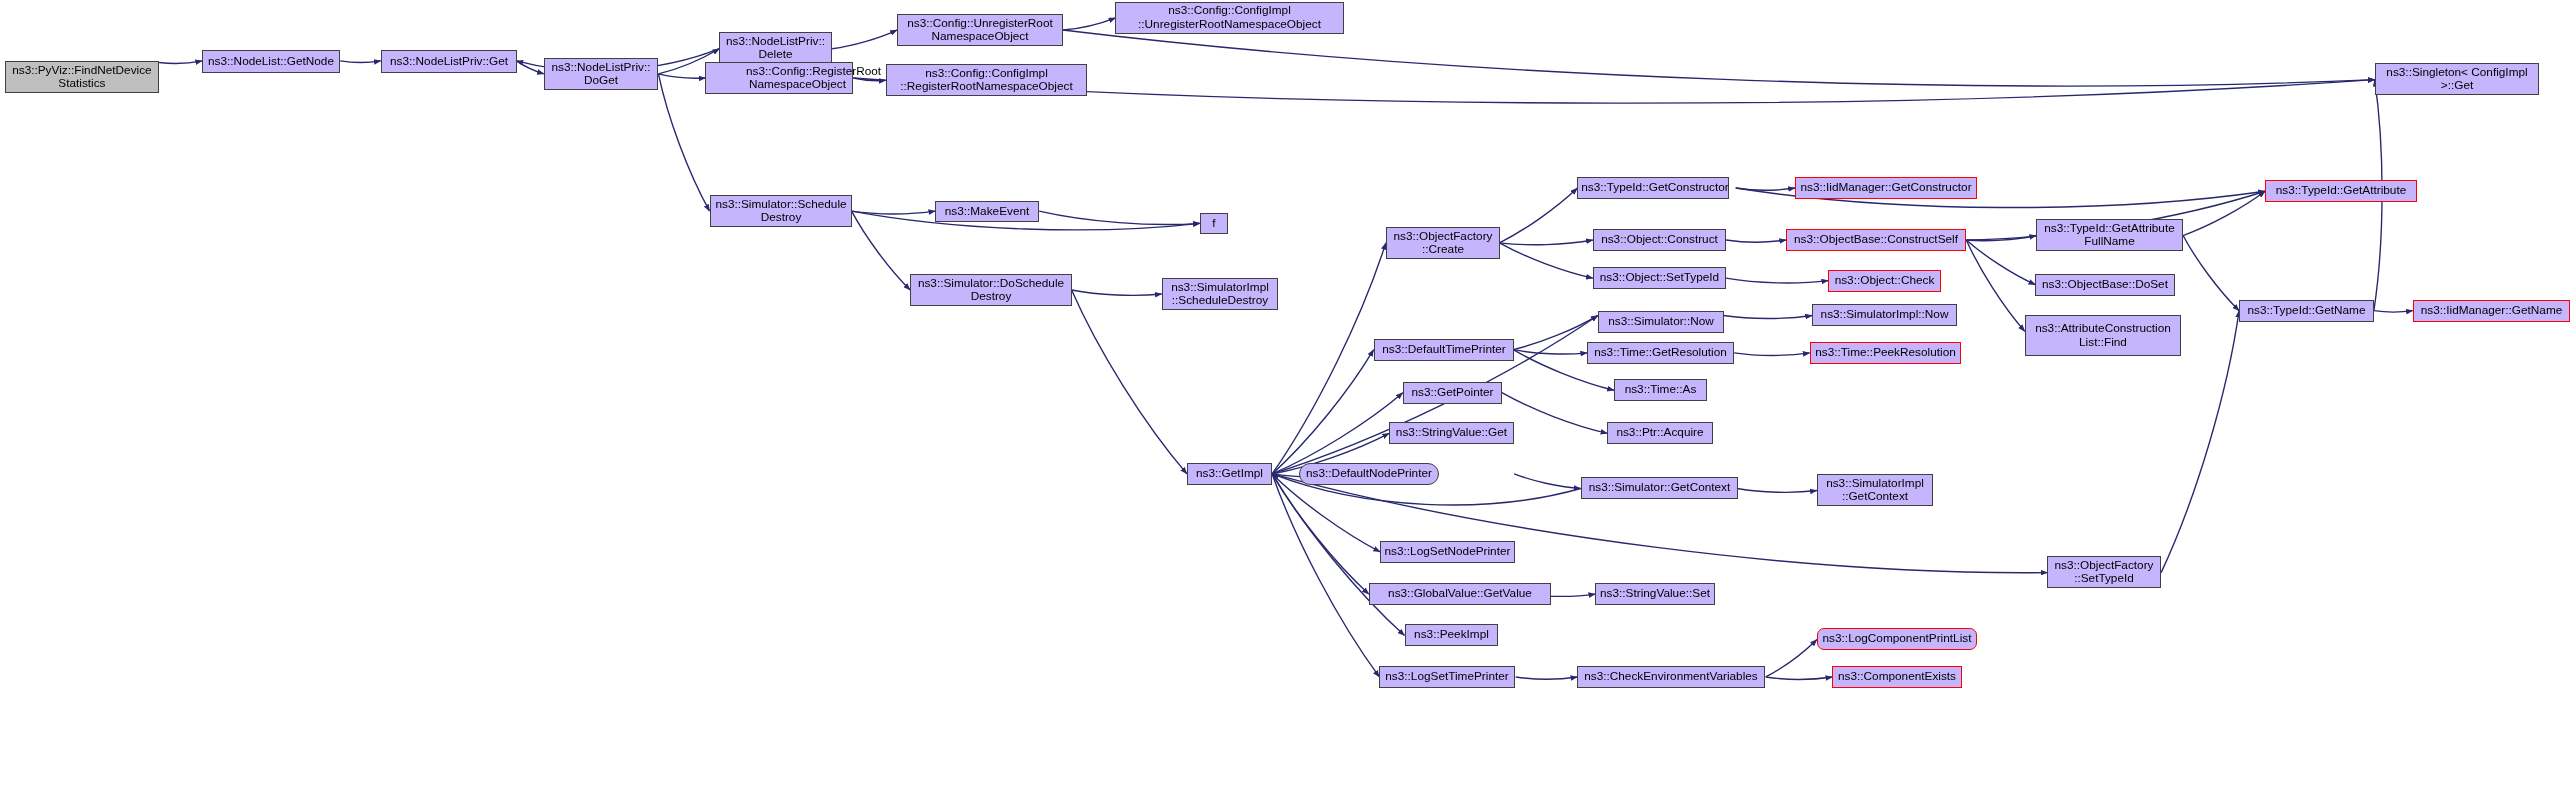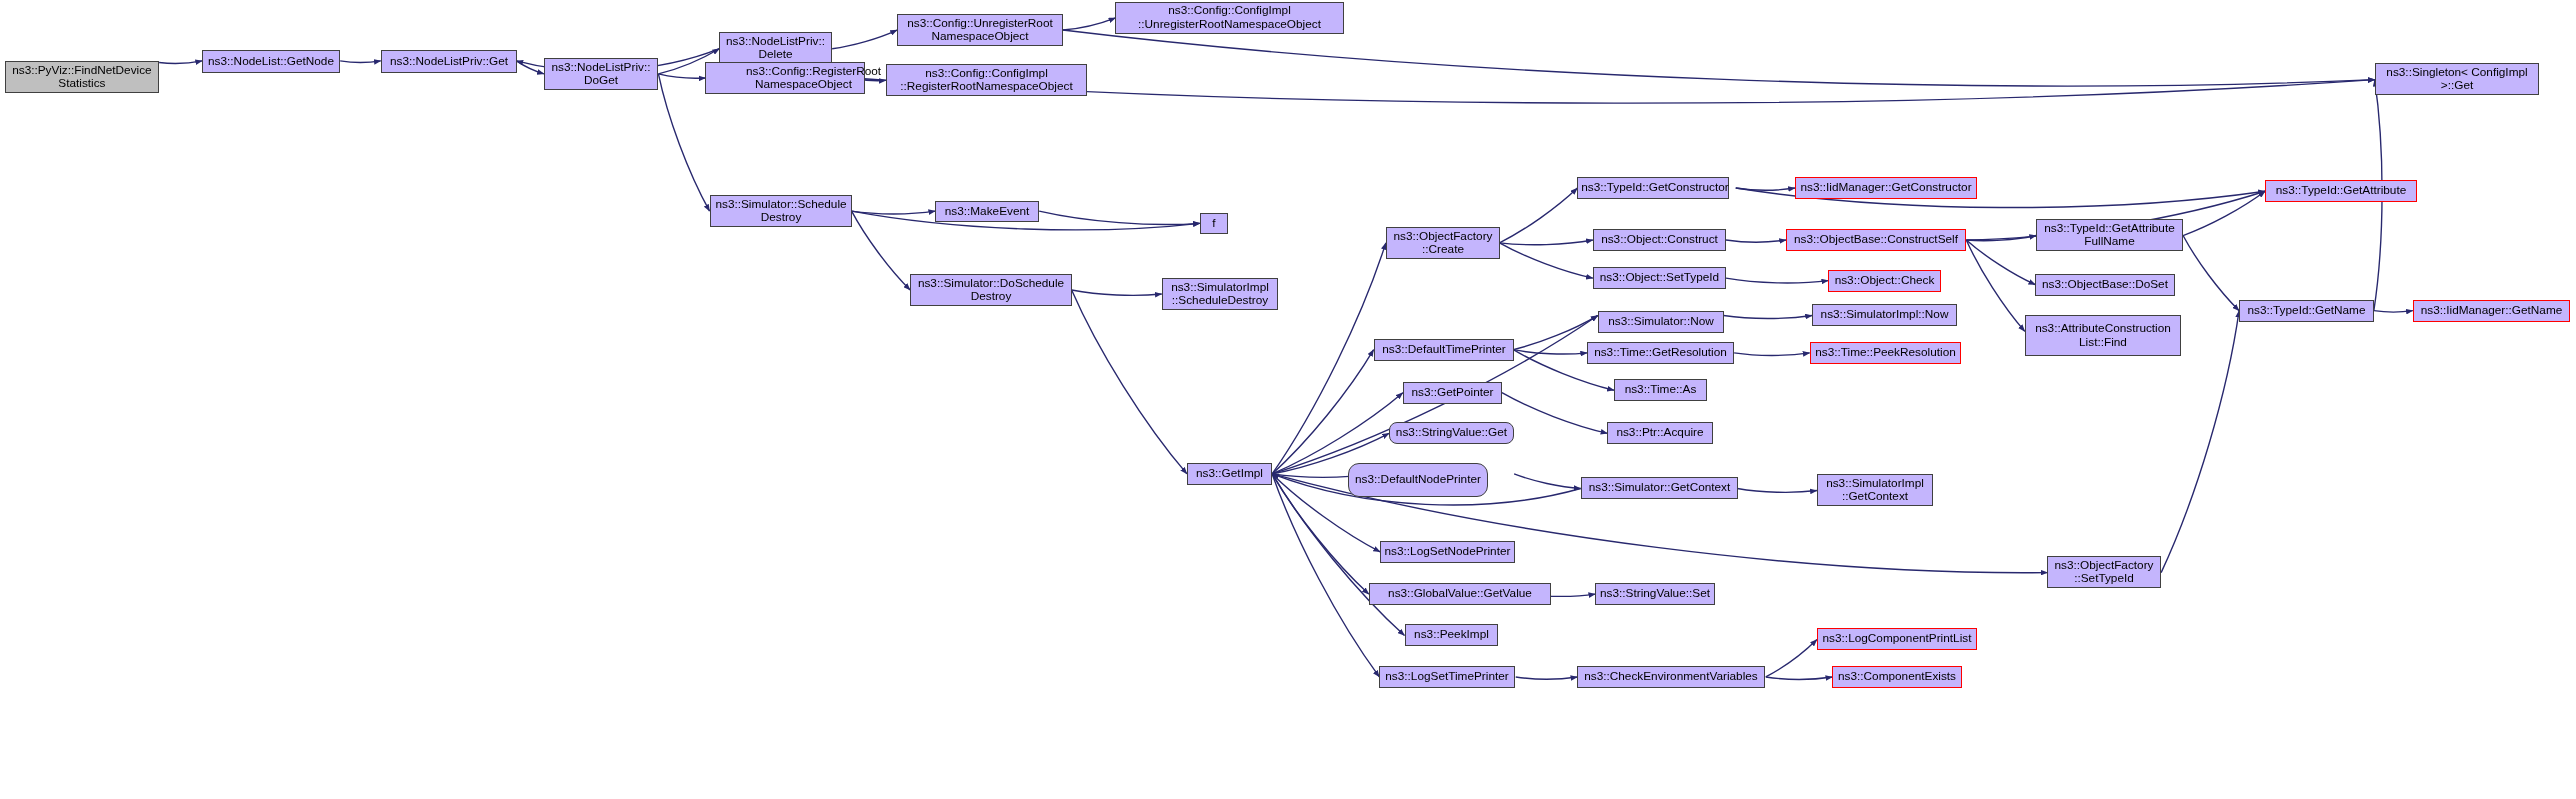--- a/index.html
+++ b/index.html
@@ -128,21 +128,21 @@
       <div class="gnode" style="left: 202px; top: 50px; width: 138px; height: 23px;"><span class="gnode-label">ns3::NodeList::GetNode</span></div>
       <div class="gnode" style="left: 381px; top: 50px; width: 136px; height: 23px;"><span class="gnode-label">ns3::NodeListPriv::Get</span></div>
       <div class="gnode" style="left: 719px; top: 32px; width: 113px; height: 32px;"><span class="gnode-label">ns3::NodeListPriv::
 Delete</span></div>
       <div class="gnode" style="left: 544px; top: 58px; width: 114px; height: 32px;"><span class="gnode-label">ns3::NodeListPriv::
 DoGet</span></div>
       <div class="gnode" style="left: 897px; top: 14px; width: 166px; height: 32px;"><span class="gnode-label">ns3::Config::UnregisterRoot
 NamespaceObject</span></div>
       <div class="gnode" style="left: 1115px; top: 1.6px; width: 229px; height: 32px;"><span class="gnode-label">ns3::Config::ConfigImpl
 ::UnregisterRootNamespaceObject</span></div>
-      <div class="gnode" style="left: 705px; top: 62px; width: 160px; height: 32px; padding-left: 40px;"><span class="gnode-label">ns3::Config::RegisterRoot
+      <div class="gnode" style="left: 705px; top: 62px; width: 148px; height: 32px; padding-left: 40px;"><span class="gnode-label">ns3::Config::RegisterRoot
 NamespaceObject</span></div>
       <div class="gnode" style="left: 886px; top: 64px; width: 201px; height: 32px;"><span class="gnode-label">ns3::Config::ConfigImpl
 ::RegisterRootNamespaceObject</span></div>
       <div class="gnode" style="left: 2375px; top: 63px; width: 164px; height: 32px;"><span class="gnode-label">ns3::Singleton&lt; ConfigImpl
 &gt;::Get</span></div>
       <div class="gnode" style="left: 710px; top: 195px; width: 142px; height: 32px;"><span class="gnode-label">ns3::Simulator::Schedule
 Destroy</span></div>
       <div class="gnode" style="left: 935px; top: 201px; width: 104px; height: 21px;"><span class="gnode-label">ns3::MakeEvent</span></div>
       <div class="gnode" style="left: 1200px; top: 213px; width: 28px; height: 21px;"><span class="gnode-label">f</span></div>
       <div class="gnode" style="left: 910px; top: 274px; width: 162px; height: 32px;"><span class="gnode-label">ns3::Simulator::DoSchedule
@@ -166,31 +166,31 @@
 List::Find</span></div>
       <div class="gnode" style="left: 2239px; top: 300px; width: 135px; height: 22px;"><span class="gnode-label">ns3::TypeId::GetName</span></div>
       <div class="gnode alert" style="left: 2413px; top: 300px; width: 157px; height: 22px;"><span class="gnode-label">ns3::IidManager::GetName</span></div>
       <div class="gnode" style="left: 1598px; top: 304px; width: 126px; height: 22px; margin-top: 7px;"><span class="gnode-label">ns3::Simulator::Now</span></div>
       <div class="gnode" style="left: 1812px; top: 304px; width: 145px; height: 22px;"><span class="gnode-label">ns3::SimulatorImpl::Now</span></div>
       <div class="gnode" style="left: 1374px; top: 339px; width: 140px; height: 22px;"><span class="gnode-label">ns3::DefaultTimePrinter</span></div>
       <div class="gnode" style="left: 1587px; top: 342px; width: 147px; height: 22px;"><span class="gnode-label">ns3::Time::GetResolution</span></div>
       <div class="gnode alert" style="left: 1810px; top: 342px; width: 151px; height: 22px;"><span class="gnode-label">ns3::Time::PeekResolution</span></div>
       <div class="gnode" style="left: 1403px; top: 382px; width: 99px; height: 22px;"><span class="gnode-label">ns3::GetPointer</span></div>
       <div class="gnode" style="left: 1614px; top: 379px; width: 93px; height: 22px;"><span class="gnode-label">ns3::Time::As</span></div>
-      <div class="gnode" style="left: 1389px; top: 422px; width: 125px; height: 22px; border-radius: 8px;"><span class="gnode-label">ns3::StringValue::Get</span></div>
+      <div class="gnode" style="left: 1389px; top: 422px; width: 125px; height: 22px;"><span class="gnode-label">ns3::StringValue::Get</span></div>
       <div class="gnode" style="left: 1607px; top: 422px; width: 106px; height: 22px;"><span class="gnode-label">ns3::Ptr::Acquire</span></div>
-      <div class="gnode" style="left: 1348px; top: 463px; width: 140px; height: 34px; border-radius: 11px;"><span class="gnode-label">ns3::DefaultNodePrinter</span></div>
+      <div class="gnode" style="left: 1299px; top: 463px; width: 140px; height: 22px; border-radius: 11px;"><span class="gnode-label">ns3::DefaultNodePrinter</span></div>
       <div class="gnode" style="left: 1581px; top: 477px; width: 157px; height: 22px;"><span class="gnode-label">ns3::Simulator::GetContext</span></div>
       <div class="gnode" style="left: 1817px; top: 474px; width: 116px; height: 32px;"><span class="gnode-label">ns3::SimulatorImpl
 ::GetContext</span></div>
       <div class="gnode" style="left: 1380px; top: 541px; width: 135px; height: 22px;"><span class="gnode-label">ns3::LogSetNodePrinter</span></div>
       <div class="gnode" style="left: 1369px; top: 583px; width: 182px; height: 22px;"><span class="gnode-label">ns3::GlobalValue::GetValue</span></div>
       <div class="gnode" style="left: 1595px; top: 583px; width: 120px; height: 22px;"><span class="gnode-label">ns3::StringValue::Set</span></div>
       <div class="gnode" style="left: 1405px; top: 624px; width: 93px; height: 22px;"><span class="gnode-label">ns3::PeekImpl</span></div>
       <div class="gnode" style="left: 1379px; top: 666px; width: 136px; height: 22px;"><span class="gnode-label">ns3::LogSetTimePrinter</span></div>
       <div class="gnode" style="left: 1577px; top: 666px; width: 188px; height: 22px;"><span class="gnode-label">ns3::CheckEnvironmentVariables</span></div>
-      <div class="gnode alert" style="left: 1817px; top: 628px; width: 160px; height: 22px;"><span class="gnode-label">ns3::LogComponentPrintList</span></div>
+      <div class="gnode alert" style="left: 1817px; top: 628px; width: 160px; height: 22px; border-radius: 7px;"><span class="gnode-label">ns3::LogComponentPrintList</span></div>
       <div class="gnode alert" style="left: 1832px; top: 666px; width: 130px; height: 22px;"><span class="gnode-label">ns3::ComponentExists</span></div>
       <div class="gnode" style="left: 2047px; top: 556px; width: 114px; height: 32px;"><span class="gnode-label">ns3::ObjectFactory
 ::SetTypeId</span></div>
     </div>
 </div>
 
 
 </body></html>

